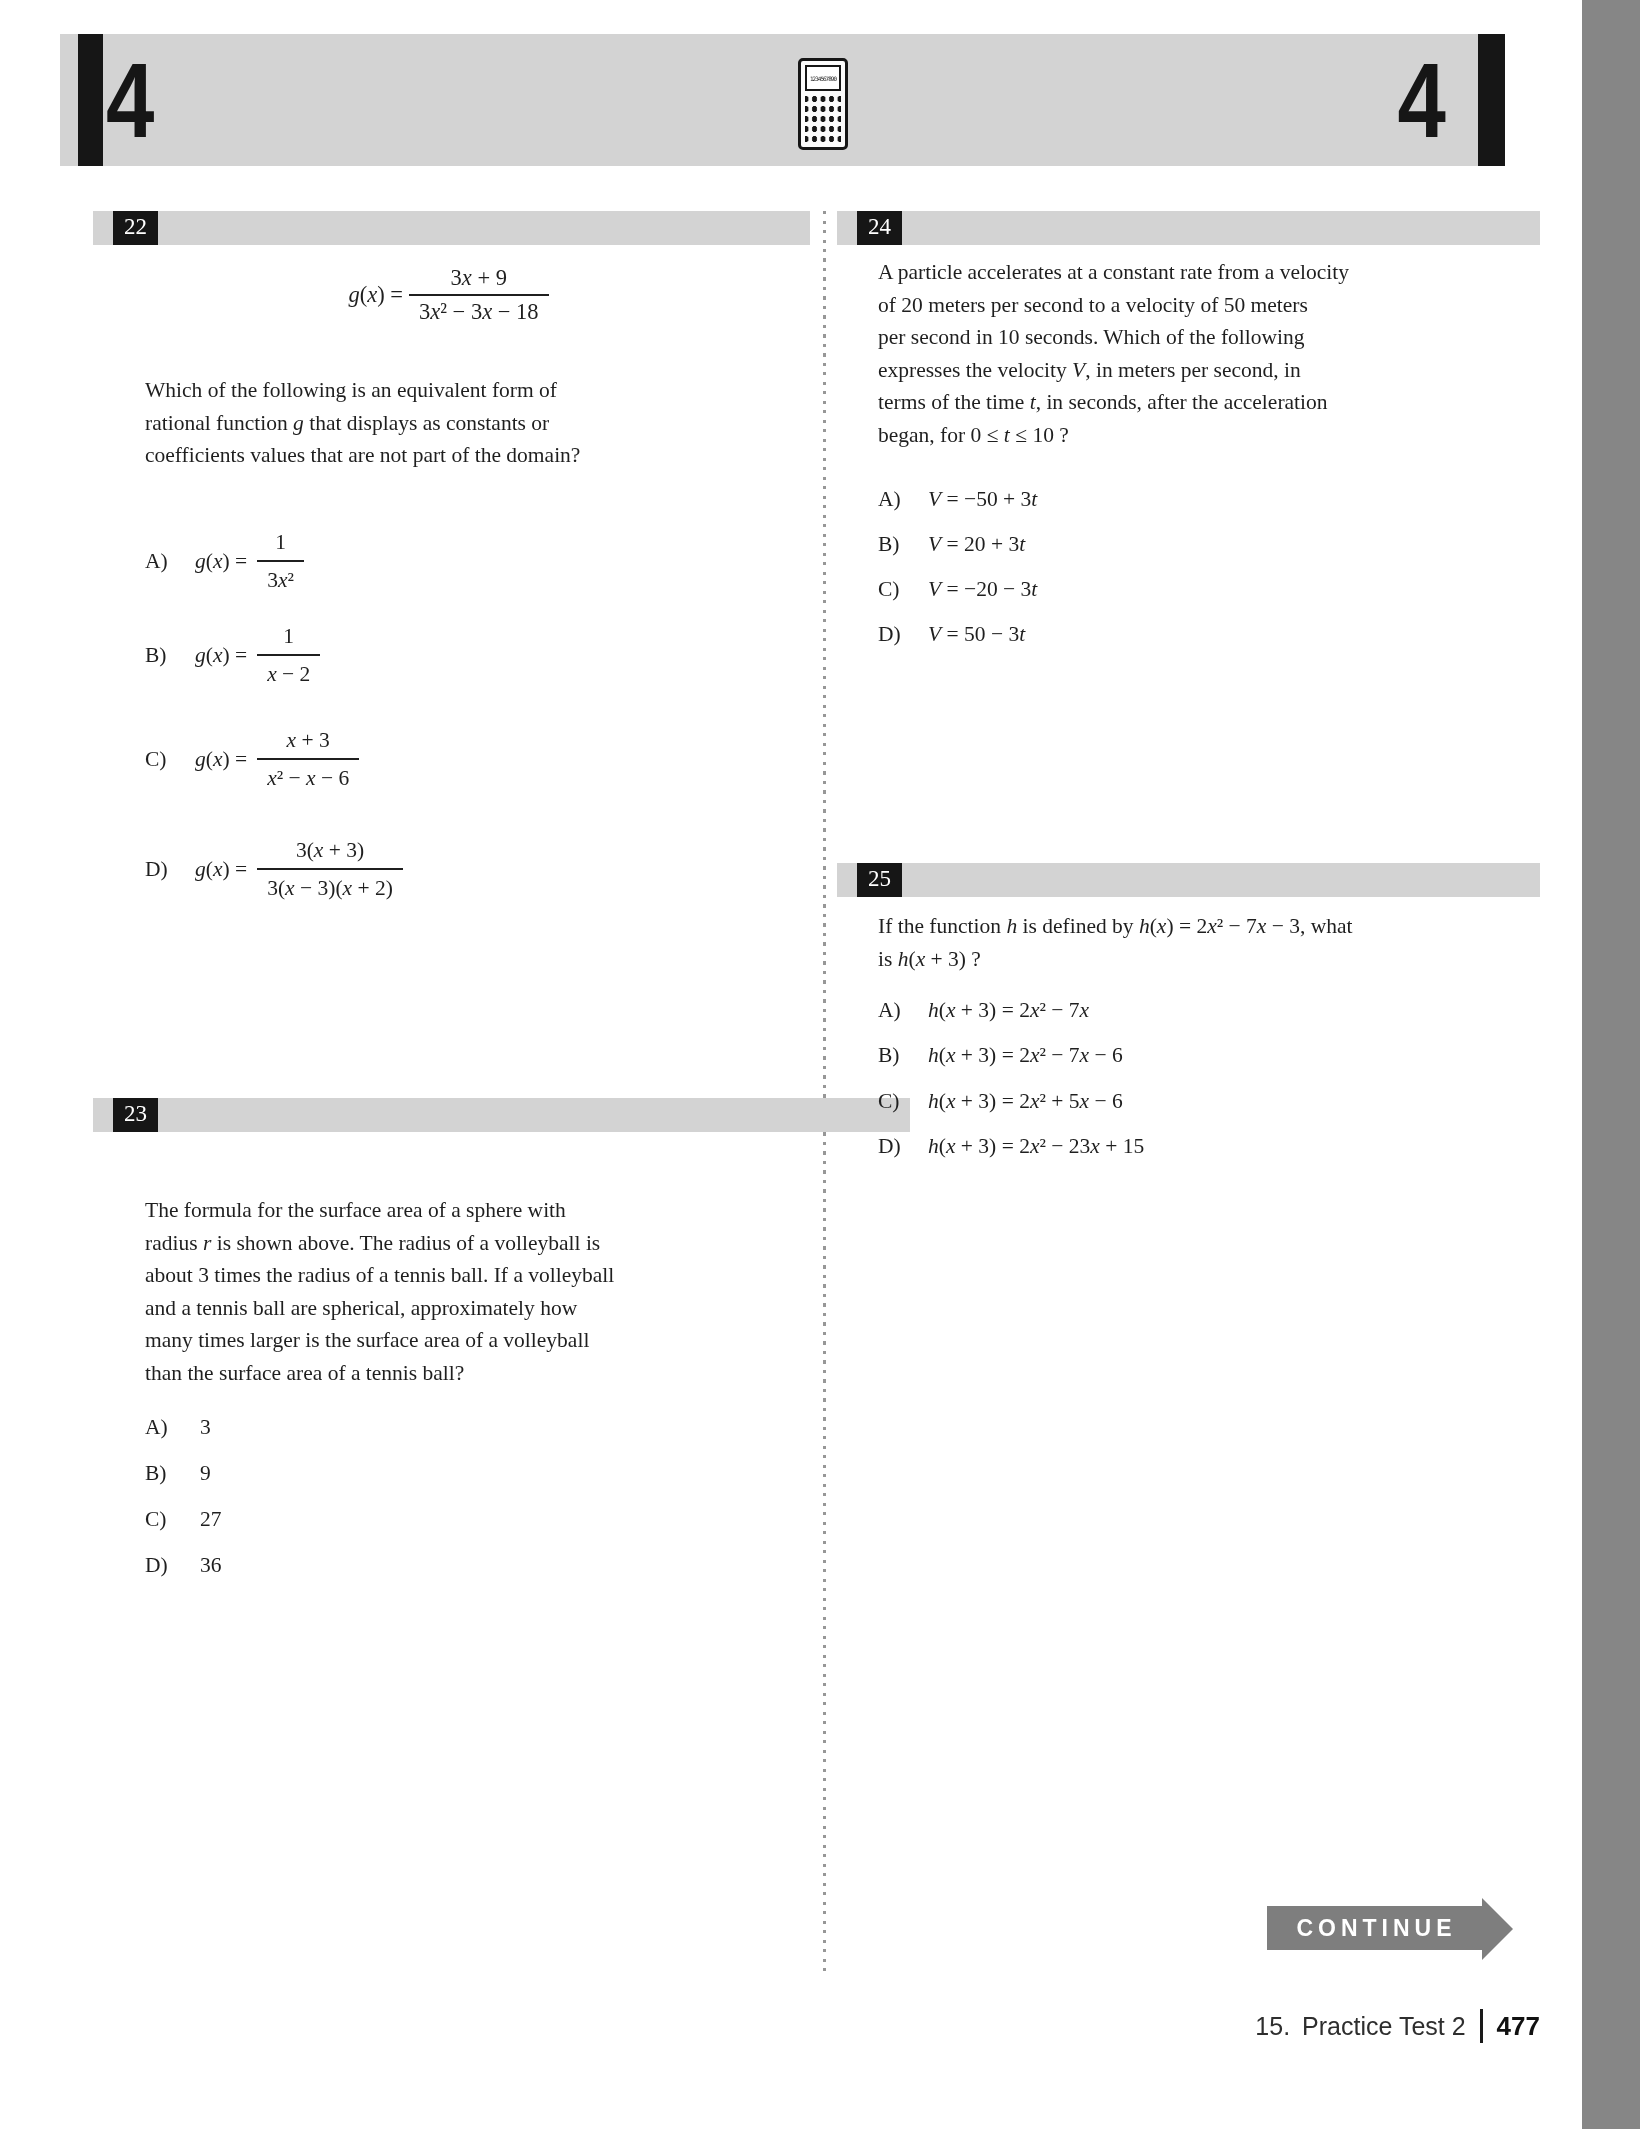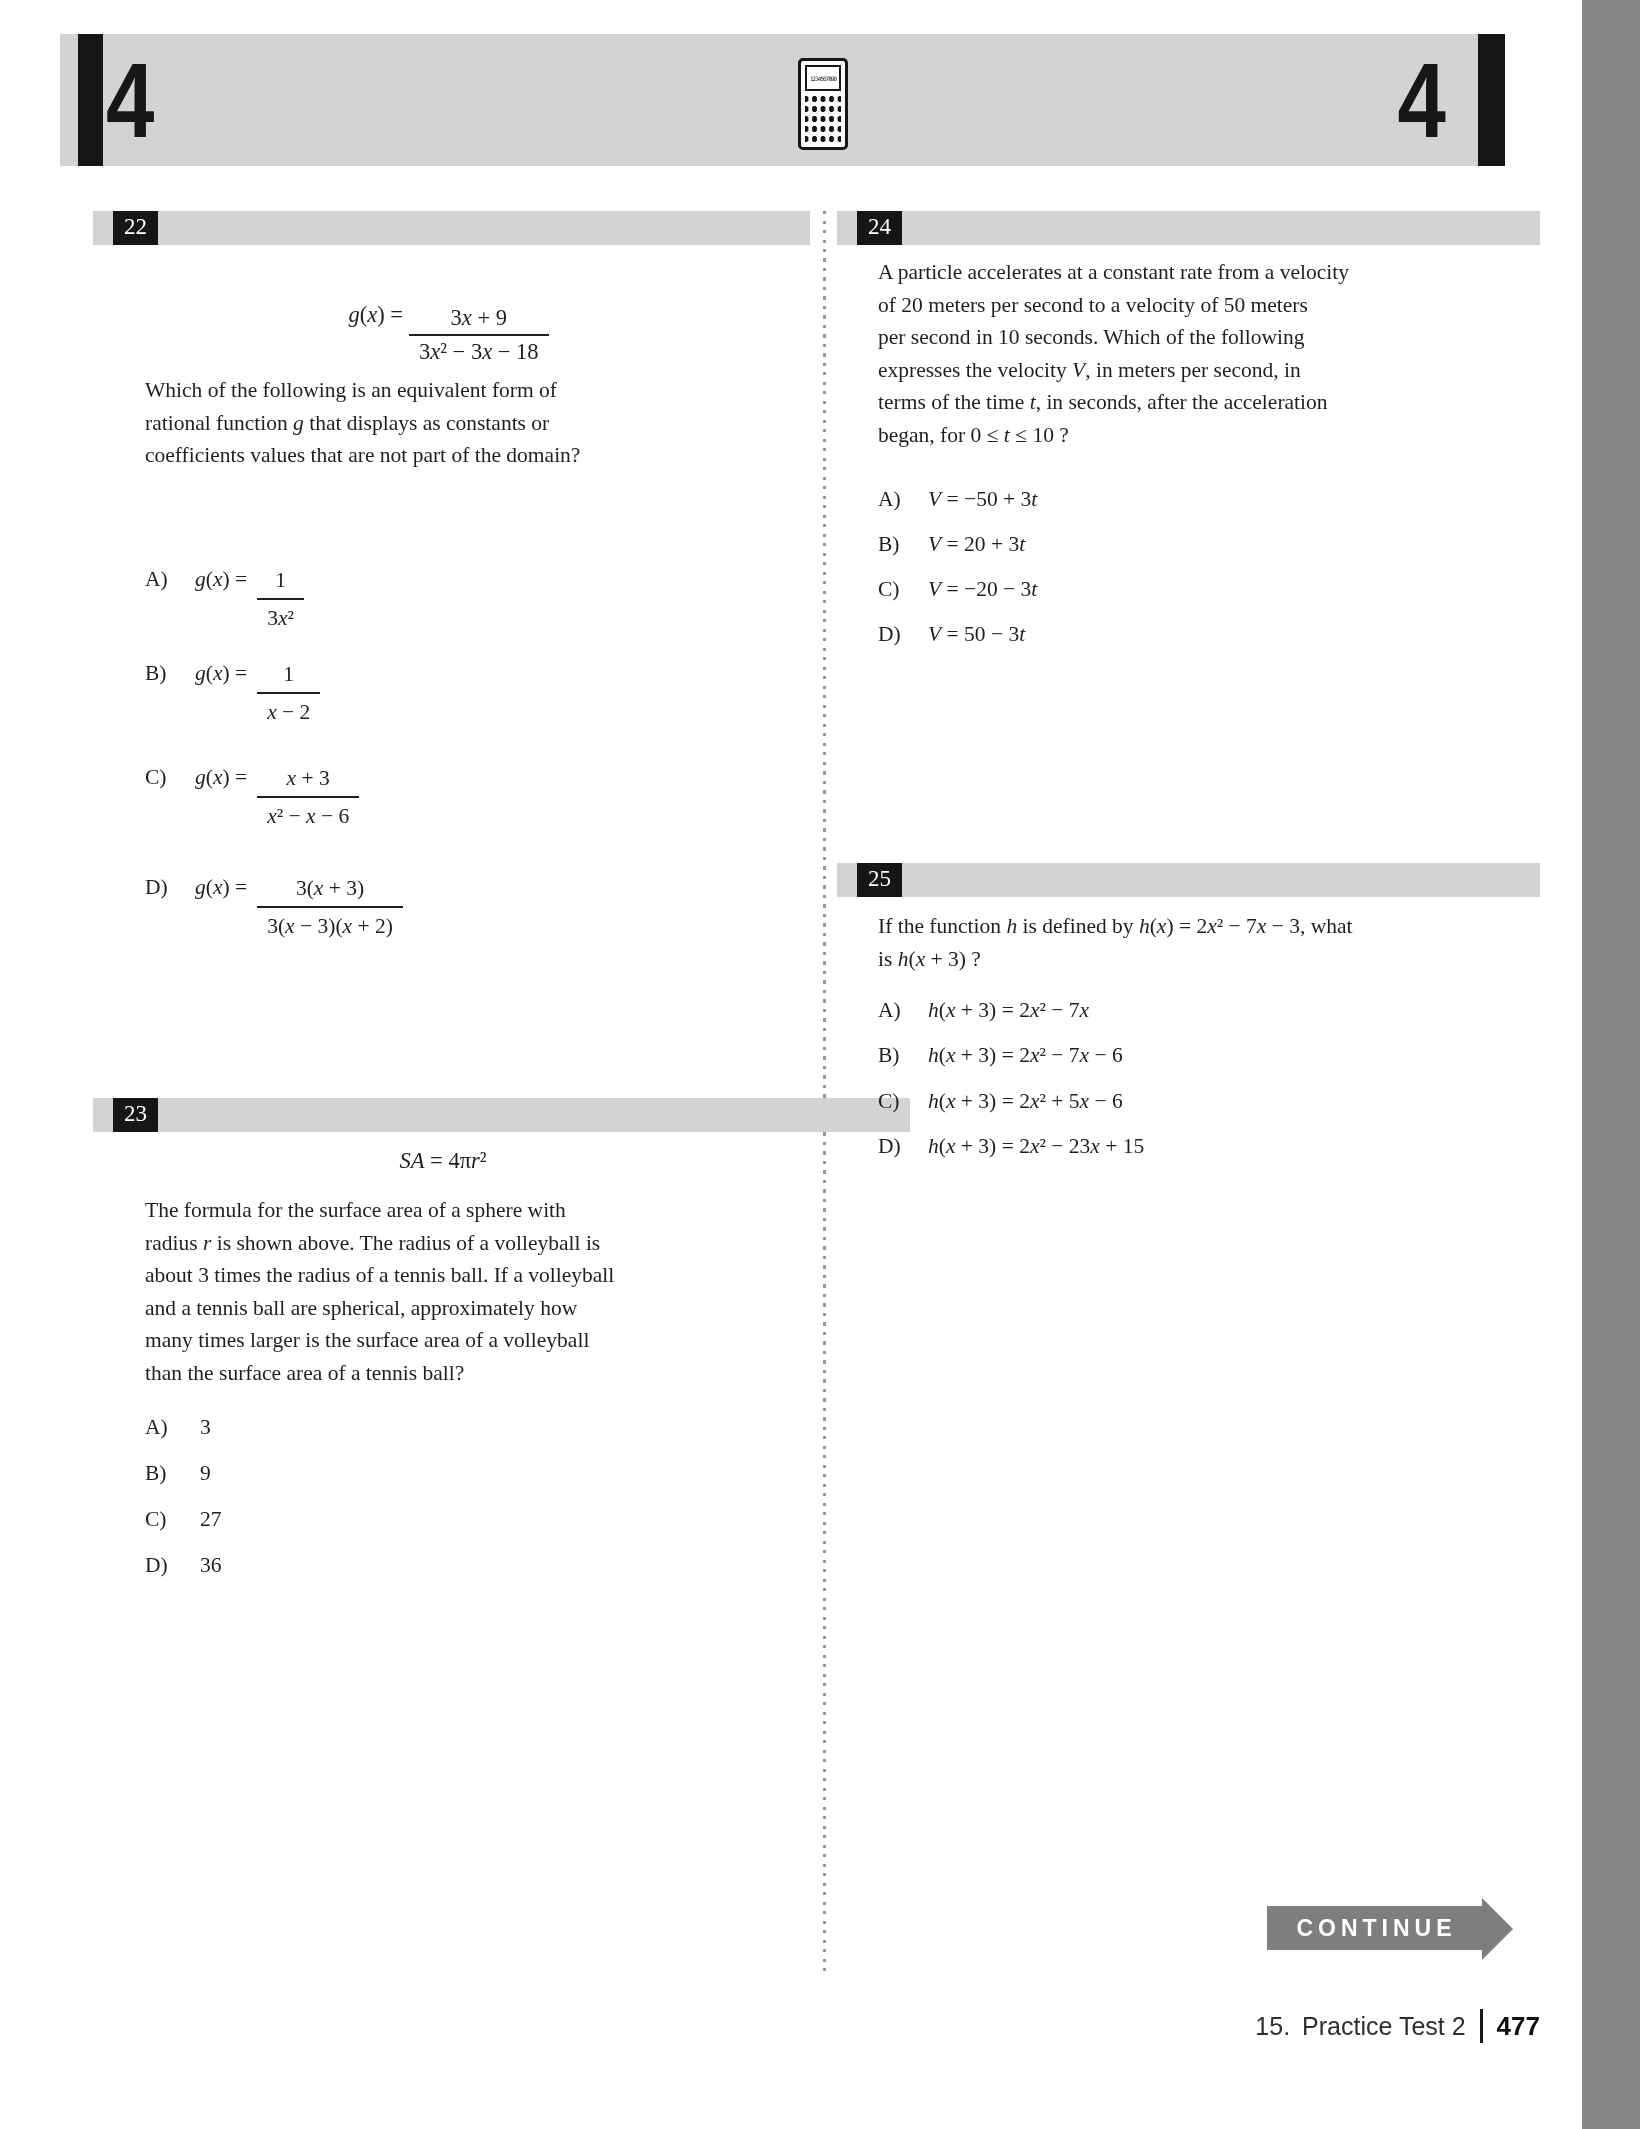--- a/index.html
+++ b/index.html
@@ -37,21 +37,21 @@
   .qnum{width:45px;height:34px;background:#161616;color:#ffffff;display:flex;
         align-items:center;justify-content:center;font-size:23px;padding-bottom:2px;box-sizing:border-box;margin-left:20px;}
 
   
   .prompt{position:absolute;font-size:21.5px;line-height:32.5px;}
   .prompt i, .opt i, .formula i{font-style:italic;}
 
   .formula{position:absolute;display:flex;align-items:center;justify-content:center;
            font-size:22.5px;}
   .frac{display:inline-block;text-align:center;vertical-align:middle;margin:0 6px;}
-  .frac .fr-num{display:block;padding:1px 10px 3px;border-bottom:2px solid #1f1f1f;margin-top:40px;}
+  .frac .fr-num{display:block;padding:1px 10px 3px;border-bottom:2px solid #1f1f1f;}
   .frac .fr-den{display:block;padding:3px 10px 1px;}
 
   .opt{position:absolute;display:flex;align-items:center;font-size:21.5px;line-height:30px;}
   .opt .letter{width:50px;flex:none;}
   .opt.frac-opt{min-height:74px;}
   .opt.frac-opt .lhs{margin-right:4px;}
   .opt.num-opt .letter{width:55px;}
 
   
   .divider{position:absolute;left:823px;top:211px;width:3px;height:1761px;
@@ -138,23 +138,20 @@
     <span class="lhs"><i>g</i>(<i>x</i>) =</span>
     <span class="frac">
       <span class="fr-num">3(<i>x</i> + 3)</span>
       <span class="fr-den">3(<i>x</i> − 3)(<i>x</i> + 2)</span>
     </span>
   </div>
 
   <div class="qbanner" style="left:93px;top:1098px;width:817px;">
     <div class="qnum">23</div>
   </div>
-  <div class="formula" style="left:93px;top:1148px;width:700px;">
-    <span><i>SA</i> = 4π<i>r</i>²</span>
-  </div>
   <div class="prompt" style="left:145px;top:1194px;width:690px;">The formula for the surface area of a sphere with<br>radius <i>r</i> is shown above. The radius of a volleyball is<br>about 3 times the radius of a tennis ball. If a volleyball<br>and a tennis ball are spherical, approximately how<br>many times larger is the surface area of a volleyball<br>than the surface area of a tennis ball?</div>
 
   <div class="opt num-opt" style="left:145px;top:1412px;">
     <span class="letter">A)</span>
     <span>3</span>
   </div>
   <div class="opt num-opt" style="left:145px;top:1458px;">
     <span class="letter">B)</span>
     <span>9</span>
   </div>

